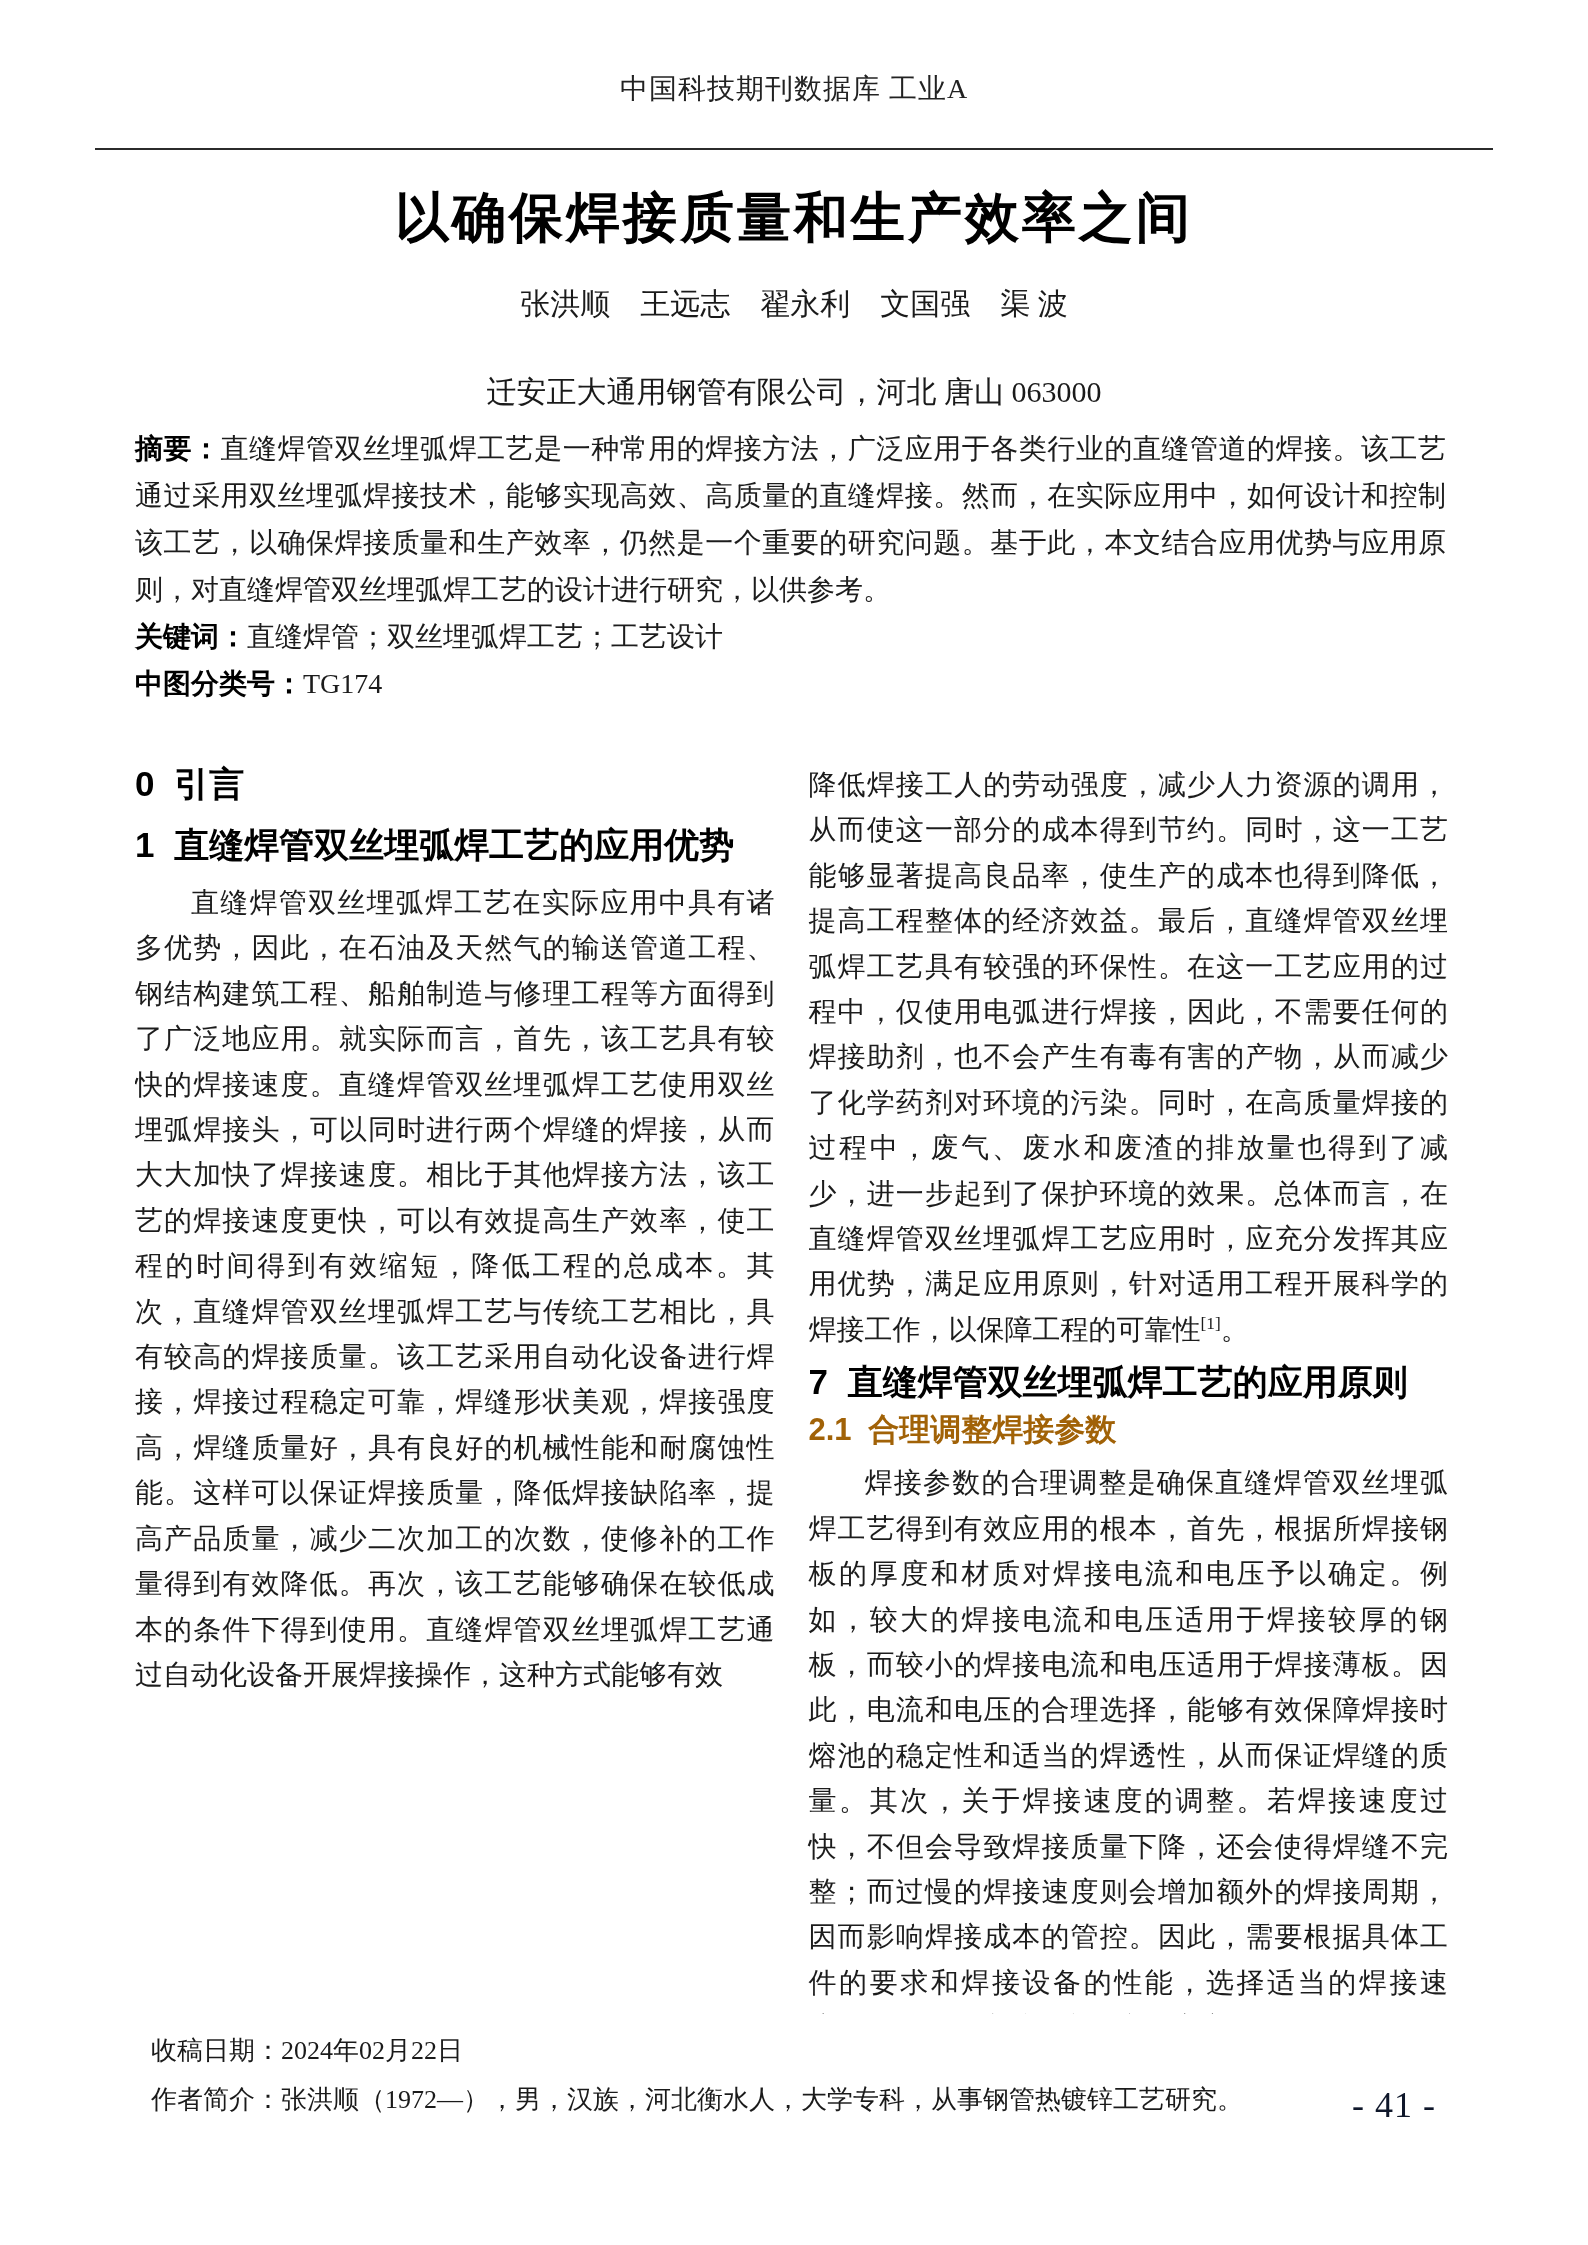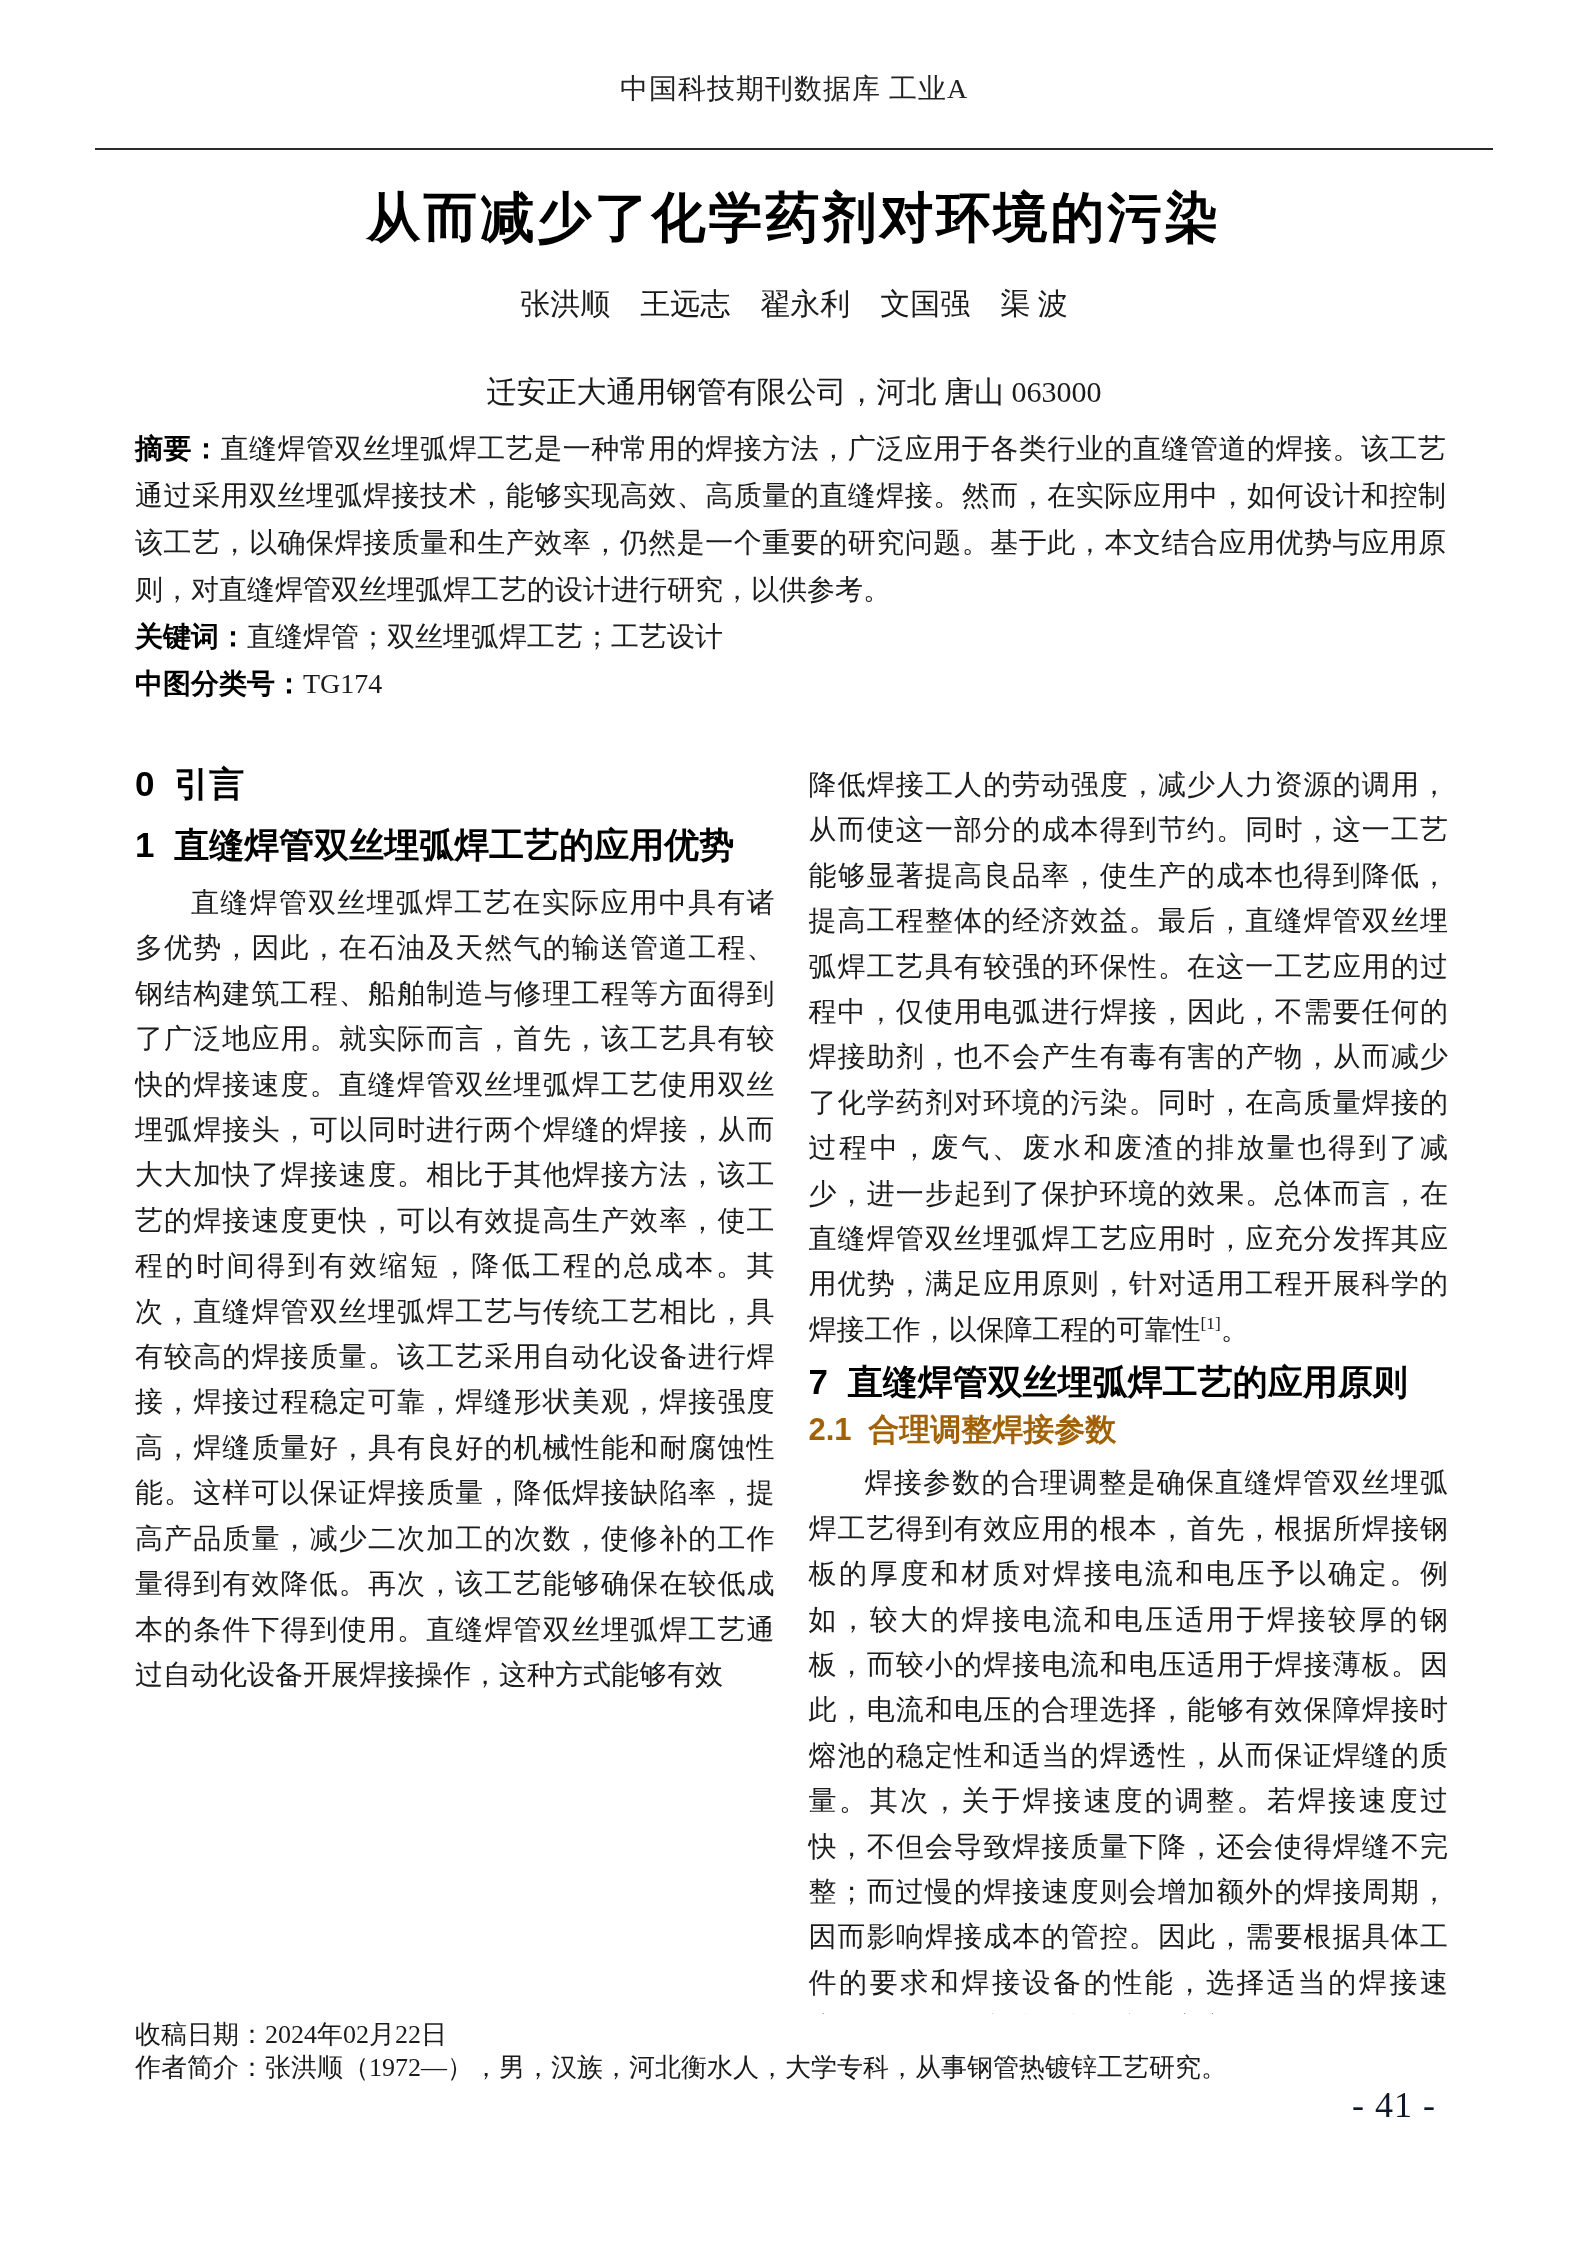--- a/index.html
+++ b/index.html
@@ -88,38 +88,38 @@
     margin:0 0 10px 0;
   }
   sup.ref{font-size:0.62em;line-height:0;vertical-align:super;}
   
   .footnote{
     position:absolute;left:135px;right:140px;top:2018px;
     font-size:26px;line-height:33px;
     color:#1a1a1a;
     text-align:left;
   }
-  .footnote div{margin:0;}
+  .footnote div{margin:16px;}
   .page-number{
     position:absolute;top:2084px;right:152px;
     font-family:Liberation Serif, serif;
     font-size:36px;color:#0f172a;
     letter-spacing:1px;
   }
 </style>
 </head>
 <body>
 
 <div class="page">
 
   <div class="journal-header">
     <span class="journal-name">中国科技期刊数据库 工业A</span>
   </div>
 
-  <h1 class="title">从而减少了化学药剂对环境的污染</h1>
+  <h1 class="title">以确保焊接质量和生产效率之间</h1>
 
   <div class="authors">张洪顺　王远志　翟永利　文国强　渠 波</div>
 
   <div class="affiliation">迁安正大通用钢管有限公司，河北 唐山 063000</div>
 
   <section class="meta">
     <p><span class="label">摘要：</span><span>直缝焊管双丝埋弧焊工艺是一种常用的焊接方法，广泛应用于各类行业的直缝管道的焊接。该工艺通过采用双丝埋弧焊接技术，能够实现高效、高质量的直缝焊接。然而，在实际应用中，如何设计和控制该工艺，以确保焊接质量和生产效率，仍然是一个重要的研究问题。基于此，本文结合应用优势与应用原则，对直缝焊管双丝埋弧焊工艺的设计进行研究，以供参考。</span></p>
     <p><span class="label">关键词：</span><span>直缝焊管；双丝埋弧焊工艺；工艺设计</span></p>
     <p><span class="label">中图分类号：</span><span>TG174</span></p>
   </section>

